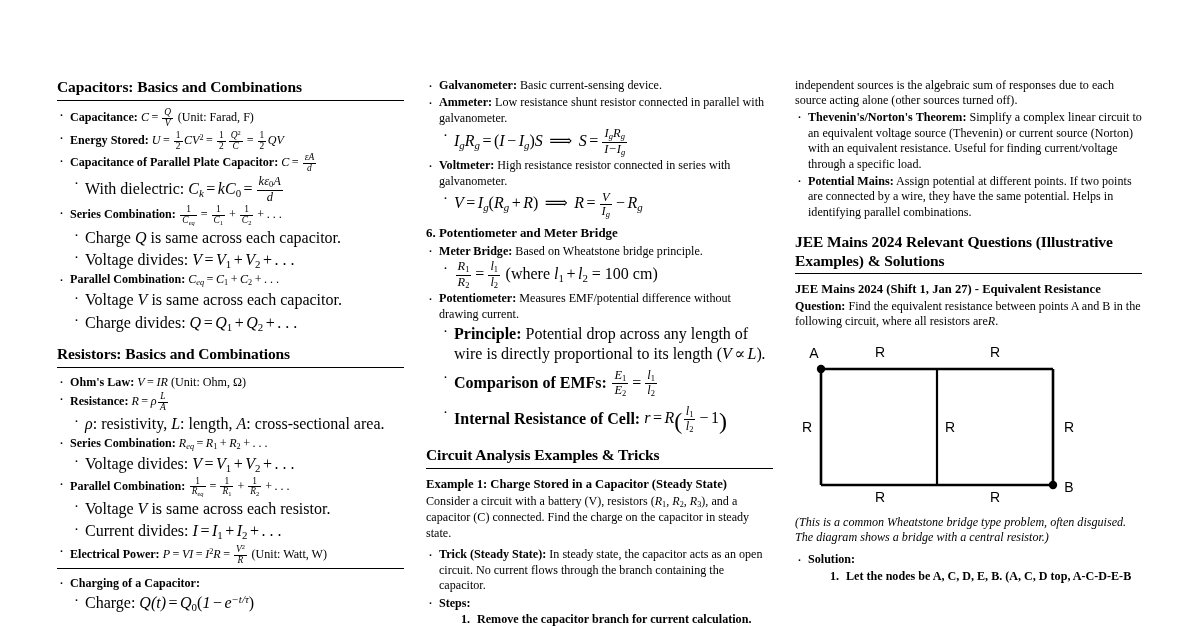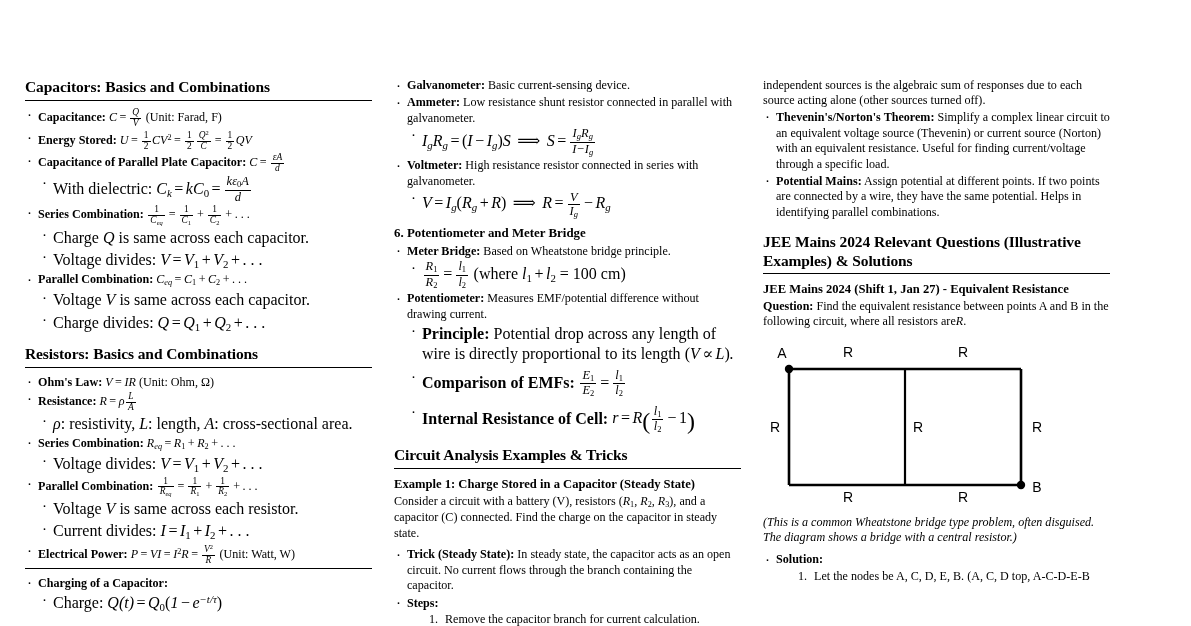--- a/index.html
+++ b/index.html
@@ -9,21 +9,21 @@
     height: 626px;
     background: #ffffff;
     font-family: "Liberation Serif", "DejaVu Serif", serif;
     color: #000000;
     overflow: hidden;
   }
   .page {
     position: relative;
     width: 1133px;
     height: 626px;
-    padding: 78px 52px 0 25px;
+    padding: 78px 52px 0 57px;
   }
   .columns {
     display: flex;
     gap: 22px;
     height: 548px;
   }
   .col {
     width: 347px;
     flex: 0 0 347px;
     overflow: hidden;
@@ -104,20 +104,21 @@
     left: 4px;
     top: -0.5px;
     font-size: 15px;
     line-height: 1.15;
   }
   ol.steps {
     margin: 1px 0 0 0;
     padding-left: 34px;
     font-size: 12.1px;
     line-height: 1.3;
+    font-weight: bold;
   }
   ol.steps > li {
     margin-bottom: 1.5px;
     padding-left: 4px;
   }
   b, strong { font-weight: bold; }
 
   
   .m {
     font-family: "Liberation Serif", "DejaVu Serif", serif;

